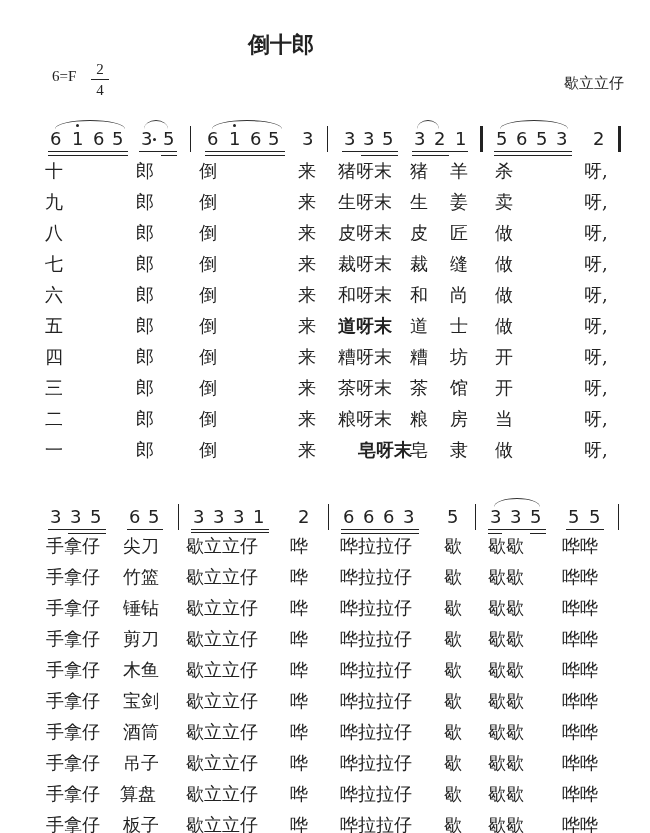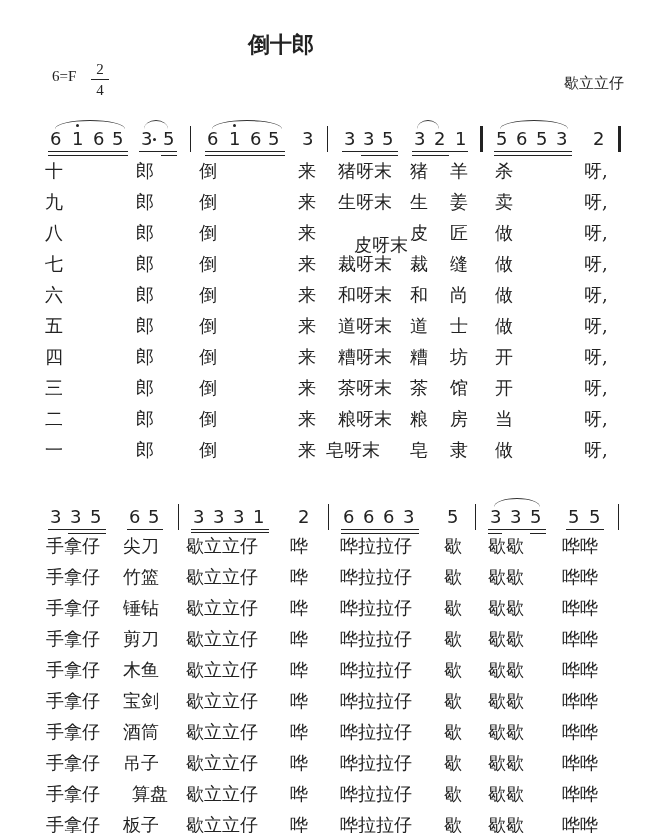--- a/index.html
+++ b/index.html
@@ -103,21 +103,21 @@
       <span style="left: 410px;">生</span>
       <span style="left: 450px;">姜</span>
       <span style="left: 495px;">卖</span>
       <span style="left: 584px;">呀,</span>
     </div>
     <div class="lyr-row" style="top: 221px;">
       <span style="left: 45px;">八</span>
       <span style="left: 136px;">郎</span>
       <span style="left: 199px;">倒</span>
       <span style="left: 298px;">来</span>
-      <span style="left: 354px; margin-top: 12px;">皮呀末</span>
+      <span style="left: 338px;">皮呀末</span>
       <span style="left: 410px;">皮</span>
       <span style="left: 450px;">匠</span>
       <span style="left: 495px;">做</span>
       <span style="left: 584px;">呀,</span>
     </div>
     <div class="lyr-row" style="top: 252px;">
       <span style="left: 45px;">七</span>
       <span style="left: 136px;">郎</span>
       <span style="left: 199px;">倒</span>
       <span style="left: 298px;">来</span>
@@ -136,21 +136,21 @@
       <span style="left: 410px;">和</span>
       <span style="left: 450px;">尚</span>
       <span style="left: 495px;">做</span>
       <span style="left: 584px;">呀,</span>
     </div>
     <div class="lyr-row" style="top: 314px;">
       <span style="left: 45px;">五</span>
       <span style="left: 136px;">郎</span>
       <span style="left: 199px;">倒</span>
       <span style="left: 298px;">来</span>
-      <span style="left: 338px;">道呀末</span>
+      <span style="left: 338px; font-weight: bold;">道呀末</span>
       <span style="left: 410px;">道</span>
       <span style="left: 450px;">士</span>
       <span style="left: 495px;">做</span>
       <span style="left: 584px;">呀,</span>
     </div>
     <div class="lyr-row" style="top: 345px;">
       <span style="left: 45px;">四</span>
       <span style="left: 136px;">郎</span>
       <span style="left: 199px;">倒</span>
       <span style="left: 298px;">来</span>
@@ -180,21 +180,21 @@
       <span style="left: 410px;">粮</span>
       <span style="left: 450px;">房</span>
       <span style="left: 495px;">当</span>
       <span style="left: 584px;">呀,</span>
     </div>
     <div class="lyr-row" style="top: 438px;">
       <span style="left: 45px;">一</span>
       <span style="left: 136px;">郎</span>
       <span style="left: 199px;">倒</span>
       <span style="left: 298px;">来</span>
-      <span style="left: 326px;">皂呀末</span>
+      <span style="left: 358px; font-weight: bold;">皂呀末</span>
       <span style="left: 410px;">皂</span>
       <span style="left: 450px;">隶</span>
       <span style="left: 495px;">做</span>
       <span style="left: 584px;">呀,</span>
     </div>
   </div>
 
 <div class="staff" id="staff2" style="top:496px;">
   <div class="slur" style="left:494px;top:2px;width:46px;"></div>
   <div class="ul" style="left:48px;width:58px;top:33px;"></div>
@@ -310,21 +310,21 @@
       <span style="left: 123px;">吊子</span>
       <span style="left: 186px;">歇立立仔</span>
       <span style="left: 290px;">哗</span>
       <span style="left: 340px;">哗拉拉仔</span>
       <span style="left: 444px;">歇</span>
       <span style="left: 488px;">歇歇</span>
       <span style="left: 562px;">哗哗</span>
     </div>
     <div class="lyr-row" style="top: 782px;">
       <span style="left: 46px;">手拿仔</span>
-      <span style="left: 132px;">算盘</span>
+      <span style="left: 120px;">算盘</span>
       <span style="left: 186px;">歇立立仔</span>
       <span style="left: 290px;">哗</span>
       <span style="left: 340px;">哗拉拉仔</span>
       <span style="left: 444px;">歇</span>
       <span style="left: 488px;">歇歇</span>
       <span style="left: 562px;">哗哗</span>
     </div>
     <div class="lyr-row" style="top: 813px;">
       <span style="left: 46px;">手拿仔</span>
       <span style="left: 123px;">板子</span>

